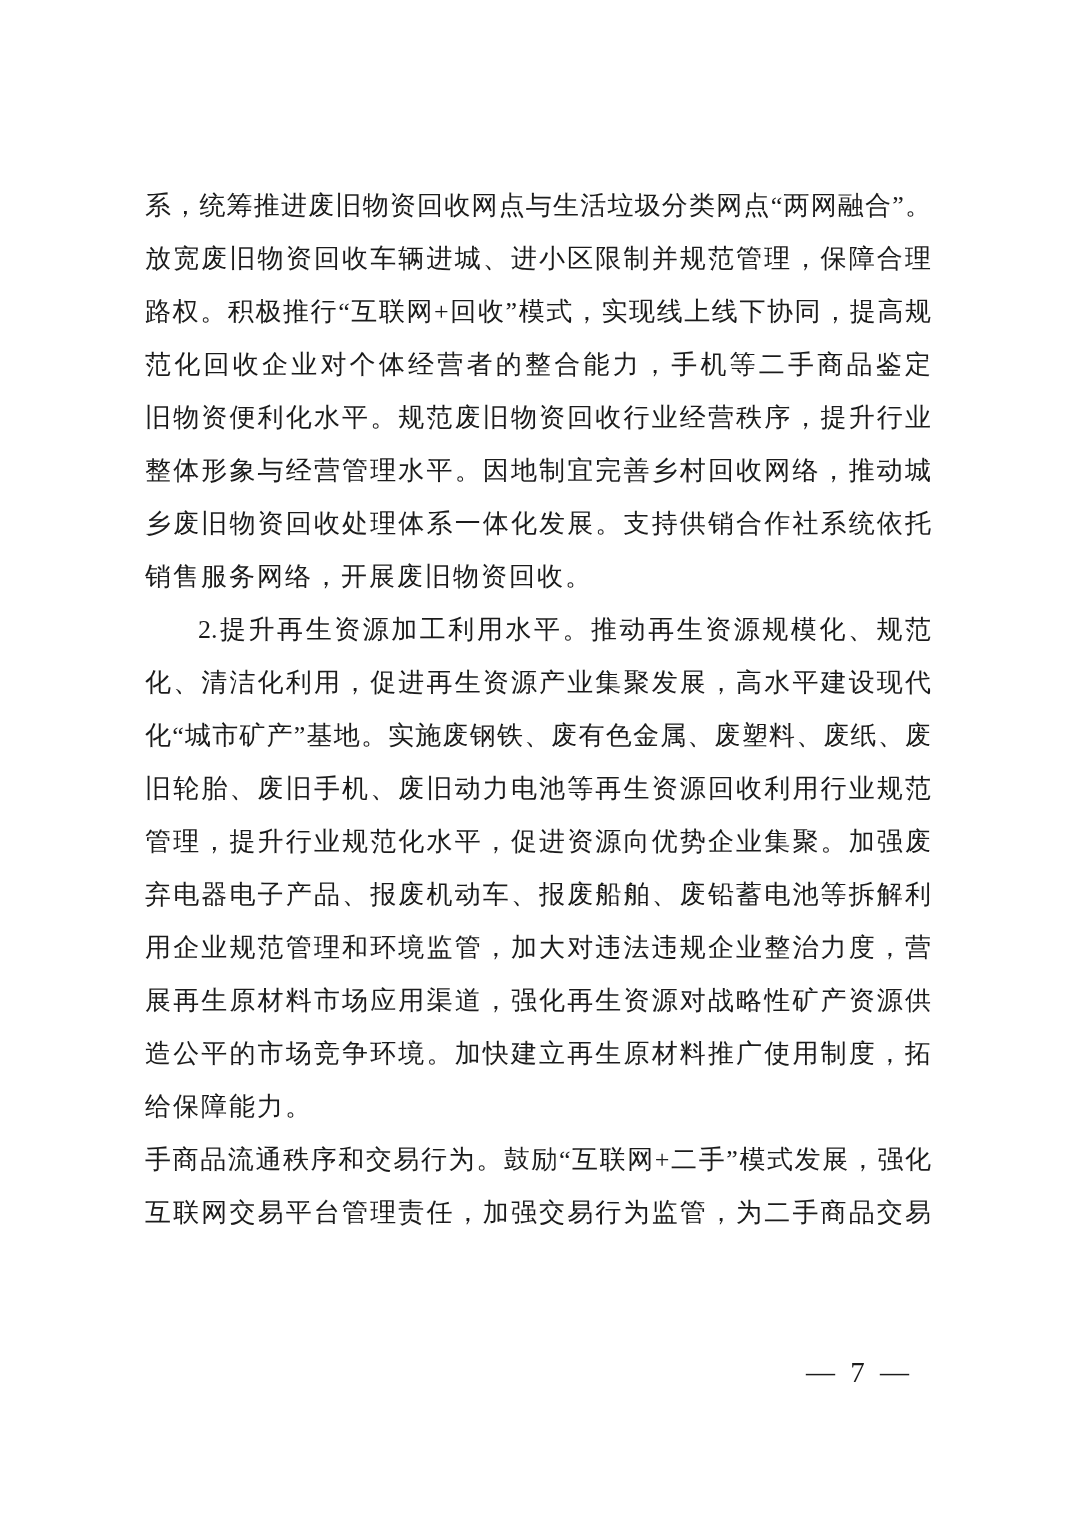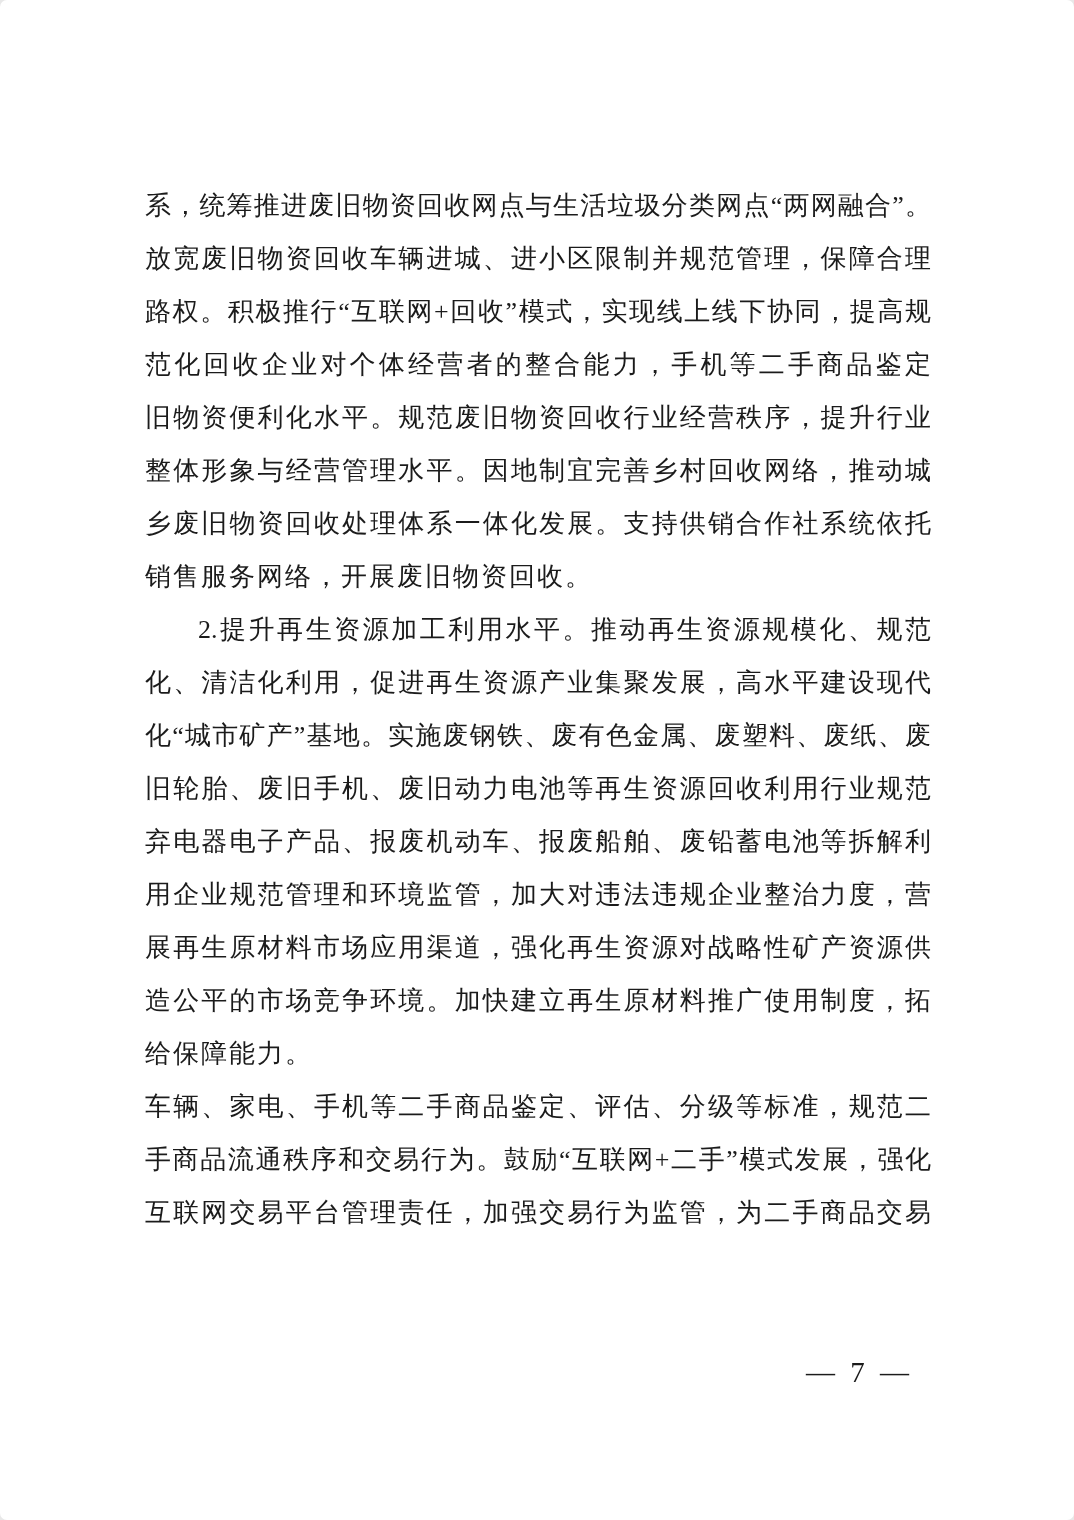--- a/index.html
+++ b/index.html
@@ -9,21 +9,20 @@
   }
   .page {
     position: relative;
     width: 1074px;
     height: 1520px;
     background: #ffffff;
     font-family: "Liberation Serif", serif;
     color: #1b1b1b;
     overflow: hidden;
     margin: 0 auto;
-    border-radius: 7px;
   }
   .textblock {
     position: absolute;
     left: 145px;
     top: 179px;
     width: 786px;
   }
   .line {
     height: 53px;
     line-height: 53px;
@@ -66,23 +65,23 @@
       <div class="line"><span>路权。积极推行“互联网+回收”模式，实现线上线下协同，提高规</span></div>
       <div class="line"><span>范化回收企业对个体经营者的整合能力，手机等二手商品鉴定</span></div>
       <div class="line"><span>旧物资便利化水平。规范废旧物资回收行业经营秩序，提升行业</span></div>
       <div class="line"><span>整体形象与经营管理水平。因地制宜完善乡村回收网络，推动城</span></div>
       <div class="line"><span>乡废旧物资回收处理体系一体化发展。支持供销合作社系统依托</span></div>
       <div class="line plain"><span>销售服务网络，开展废旧物资回收。</span></div>
       <div class="line indent"><span class="b">2.提升再生资源加工利用水平。</span><span>推动再生资源规模化、规范</span></div>
       <div class="line"><span>化、清洁化利用，促进再生资源产业集聚发展，高水平建设现代</span></div>
       <div class="line"><span>化“城市矿产”基地。实施废钢铁、废有色金属、废塑料、废纸、废</span></div>
       <div class="line"><span>旧轮胎、废旧手机、废旧动力电池等再生资源回收利用行业规范</span></div>
+      <div class="line"><span>管理，提升行业规范化水平，促进资源向优势企业集聚。加强废</span></div>
       <div class="line"><span>弃电器电子产品、报废机动车、报废船舶、废铅蓄电池等拆解利</span></div>
       <div class="line"><span>用企业规范管理和环境监管，加大对违法违规企业整治力度，营</span></div>
       <div class="line"><span>展再生原材料市场应用渠道，强化再生资源对战略性矿产资源供</span></div>
       <div class="line"><span>造公平的市场竞争环境。加快建立再生原材料推广使用制度，拓</span></div>
       <div class="line plain"><span>给保障能力。</span></div>
-      <div class="line"><span>车辆、家电、手机等二手商品鉴定、评估、分级等标准，规范二</span></div>
       <div class="line"><span>手商品流通秩序和交易行为。鼓励“互联网+二手”模式发展，强化</span></div>
       <div class="line"><span>互联网交易平台管理责任，加强交易行为监管，为二手商品交易</span></div>
     </div>
   <div class="pagenum">— 7 —</div>
 </div>
 
 </body></html>

